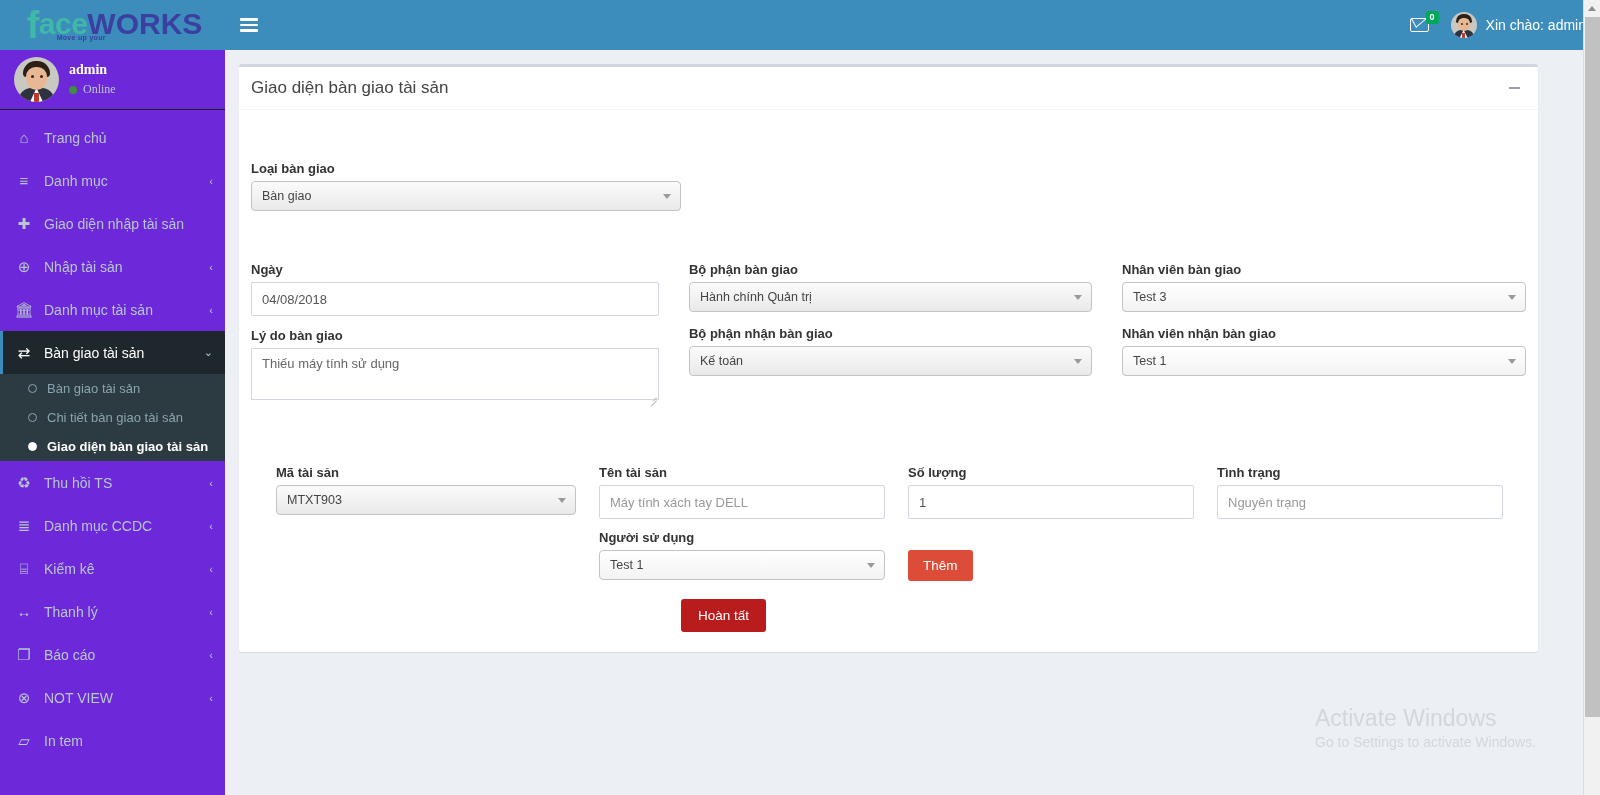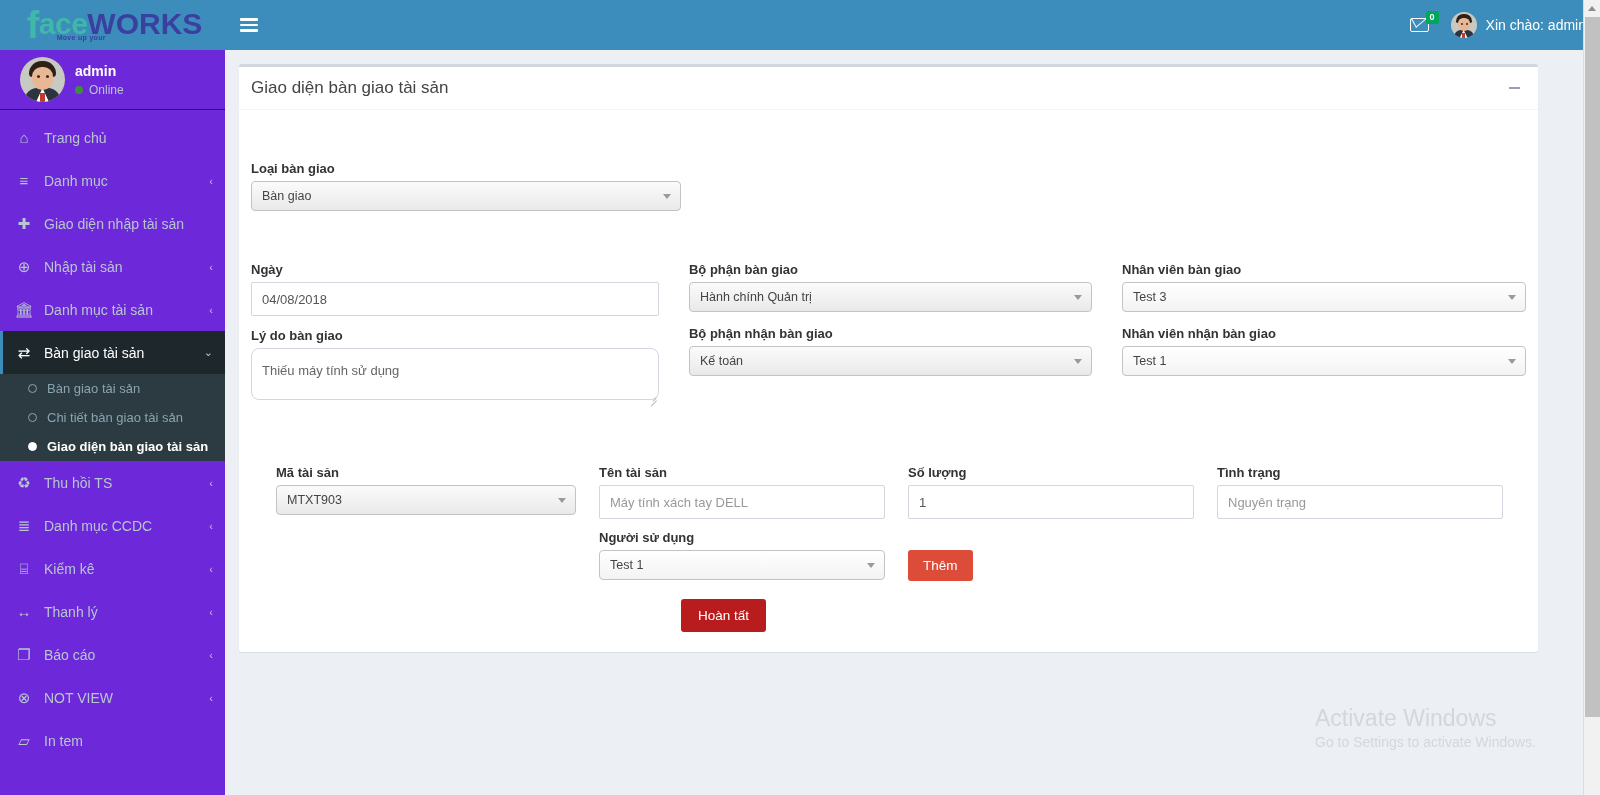--- a/index.html
+++ b/index.html
@@ -31,22 +31,23 @@
   .logo-ace { color: #3fb8a8; }
   .logo-works { color: #3b3fa0; letter-spacing: 0px; }
   .logo-tag {
     position: absolute; left: 34px; bottom: 3px;
     font-size: 7px; color: #3b3fa0; font-weight: bold;
     letter-spacing: 0.3px;
   }
 
   .user-panel {
     height: 60px; display: flex; align-items: center;
-    padding: 0 20px; gap: 10px;
+    padding: 0 14px; gap: 10px;
     border-bottom: 1px solid #1a2226;
+    font-family: Liberation Serif, serif;
   }
   .avatar-img {
     width: 45px; height: 45px; border-radius: 50%;
     background: #c9c9c4; position: relative; overflow: hidden;
     flex: 0 0 45px;
   }
   .av-hair { position:absolute; left:9px; top:4px; width:27px; height:16px;
     background:#2d2016; border-radius: 14px 14px 4px 4px; }
   .av-face { position:absolute; left:12px; top:10px; width:21px; height:23px;
     background:#e8b894; border-radius: 10px 10px 11px 11px; }
@@ -157,22 +158,22 @@
     font-size: 12.5px; color: #444; cursor: pointer; white-space: nowrap; overflow: hidden;
   }
   .sel.light { background: linear-gradient(#ffffff, #f3f3f3); }
   .sel::after {
     content: ""; position: absolute; right: 9px; top: 50%; margin-top: -2px;
     border-left: 4.5px solid transparent; border-right: 4.5px solid transparent;
     border-top: 5px solid #9a9a9a;
   }
   .ta {
     width: 100%; height: 52px; resize: none;
-    border: 1px solid #d2d6de; border-radius: 8px;
-    padding: 14px 10px; font-size: 13px; color: #666;
+    border: 1px solid #d2d6de; border-radius: 0;
+    padding: 7px 10px; font-size: 13px; color: #666;
     font-family: "Liberation Sans", sans-serif; outline: none;
   }
   .ta-wrap { position: relative; }
   .ta-grip { position: absolute; right: 2px; bottom: 2px; width: 10px; height: 10px; pointer-events: none; }
   .ta-grip i { position: absolute; right: 0; background: #bbb; height: 1px; transform-origin: right bottom; }
   .ta-grip i:nth-child(1) { bottom: 1px; width: 8px; transform: rotate(-45deg); }
   .ta-grip i:nth-child(2) { bottom: 1px; width: 5px; transform: rotate(-45deg); right: 0px; margin-bottom: 3px; }
 
   .btn { border: none; border-radius: 3px; color: #fff; font-size: 13.5px;
     font-family: "Liberation Sans", sans-serif; cursor: pointer; padding: 8px 15px; }

